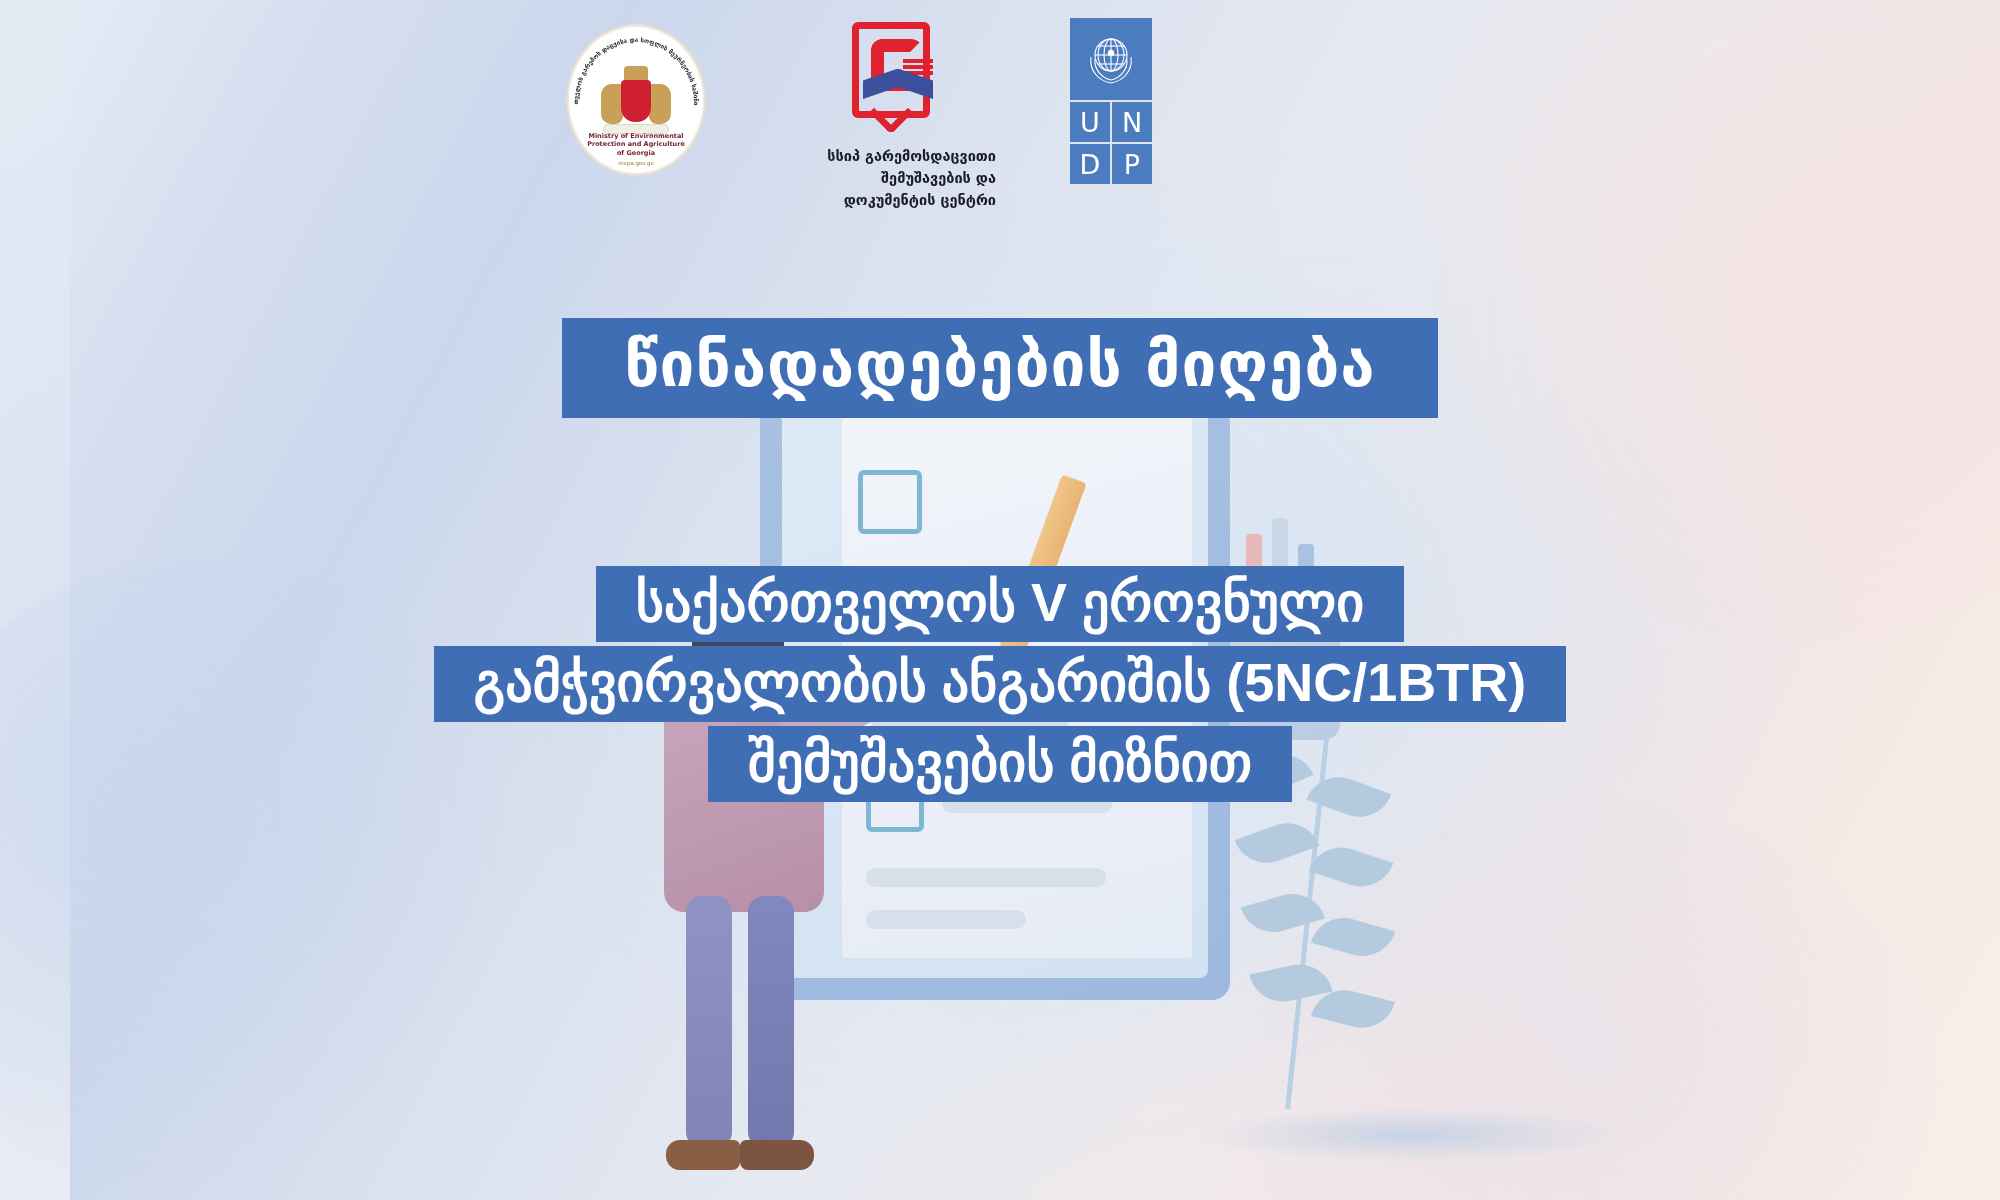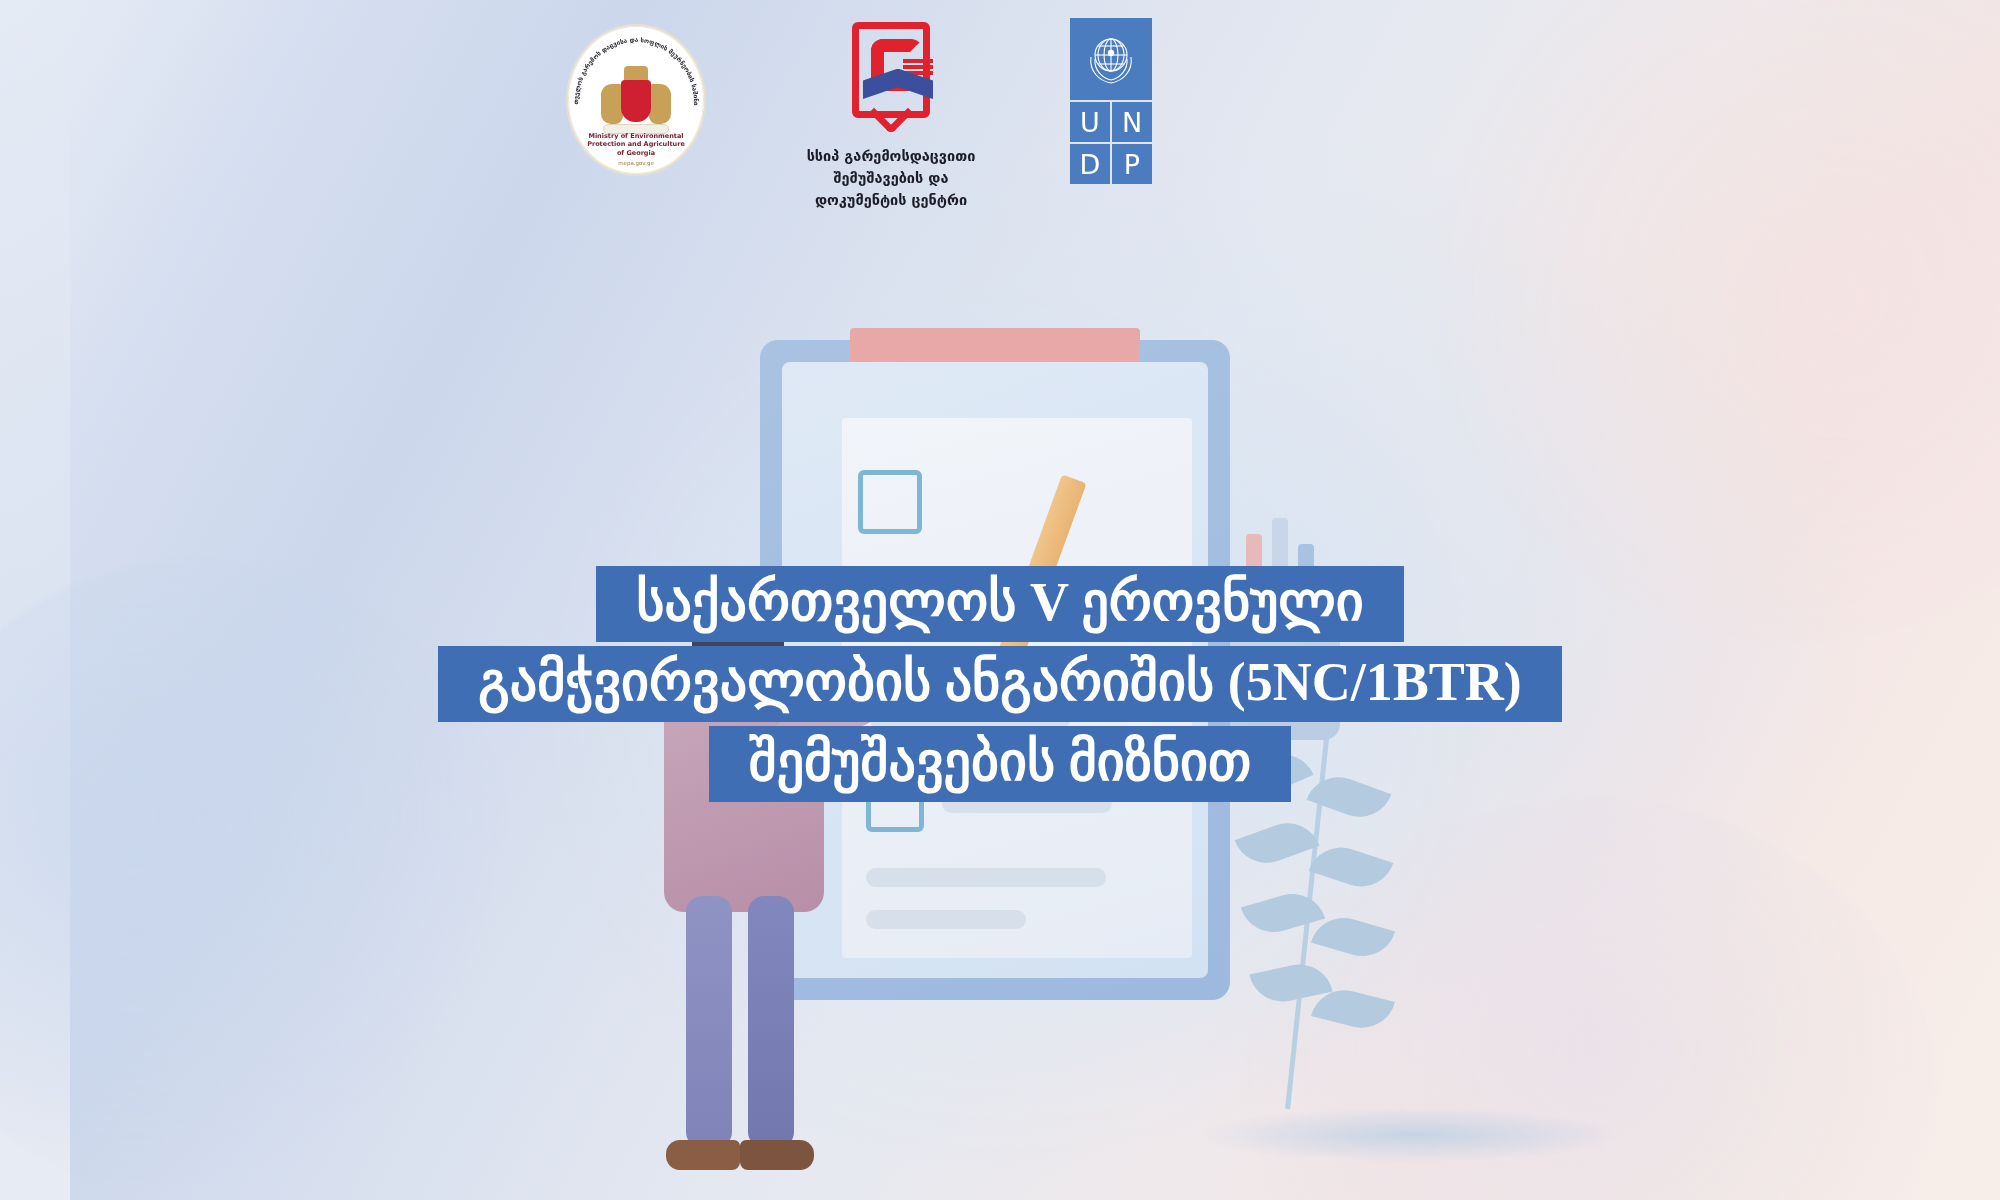--- a/index.html
+++ b/index.html
@@ -211,21 +211,21 @@
   }
   .ic-book {
     position: absolute; left: 4px; top: 40px; width: 70px; height: 30px;
     background: #3c4f9c;
     clip-path: polygon(0 38%, 48% 0, 52% 0, 100% 38%, 100% 100%, 52% 62%, 48% 62%, 0 100%);
   }
   .ic-stripes { position: absolute; left: 44px; top: 30px; width: 30px; height: 16px; }
   .ic-stripes i { display:block; height: 4px; margin-bottom: 2px; background: #e0212e; }
   .ic-text {
     margin-top: 28px; font-size: 14.5px; line-height: 1.5; color: #1c1c28;
-    font-weight: 600; text-align: center;
+    font-weight: 600; text-align: right;
     font-family: "DejaVu Sans", "Liberation Sans", sans-serif;
   }
 
   
   .undp { width: 110px; position: relative; }
   .undp-top {
     width: 82px; height: 82px; background: #4a7cbf; position: relative;
   }
   .undp-emblem { position: absolute; left: 50%; top: 50%; transform: translate(-50%,-50%); }
   .undp-grid { width: 82px; display: grid; grid-template-columns: 1fr 1fr; gap: 2px; margin-top: 2px; }
@@ -254,21 +254,21 @@
   }
   .subline {
     display: inline-block;
     background: #3f6eb4;
     color: #ffffff;
     font-size: 54px;
     font-weight: 700;
     padding: 9px 40px 13px;
     line-height: 1.0;
     margin-bottom: 4px;
-    font-family: Liberation Serif, serif;
+    font-family: Liberation Sans, sans-serif;
     white-space: nowrap;
   }
 </style>
 </head>
 <body>
 
 <div id="poster">
 
   <div class="left-band"></div>
   <div class="blob blob-a"></div>
@@ -396,20 +396,23 @@
       </div>
       <div class="undp-grid">
         <div class="undp-cell">U</div>
         <div class="undp-cell">N</div>
         <div class="undp-cell">D</div>
         <div class="undp-cell">P</div>
       </div>
     </div>
   </div>
 
+  <div class="headline-wrap">
+    <div class="headline">წინადადებების მიღება</div>
+  </div>
 
   <div class="subtitle-wrap">
     <div><span class="subline">საქართველოს V ეროვნული</span></div>
     <div><span class="subline">გამჭვირვალობის ანგარიშის (5NC/1BTR)</span></div>
     <div><span class="subline">შემუშავების მიზნით</span></div>
   </div>
 
 </div>
 
 </body></html>

